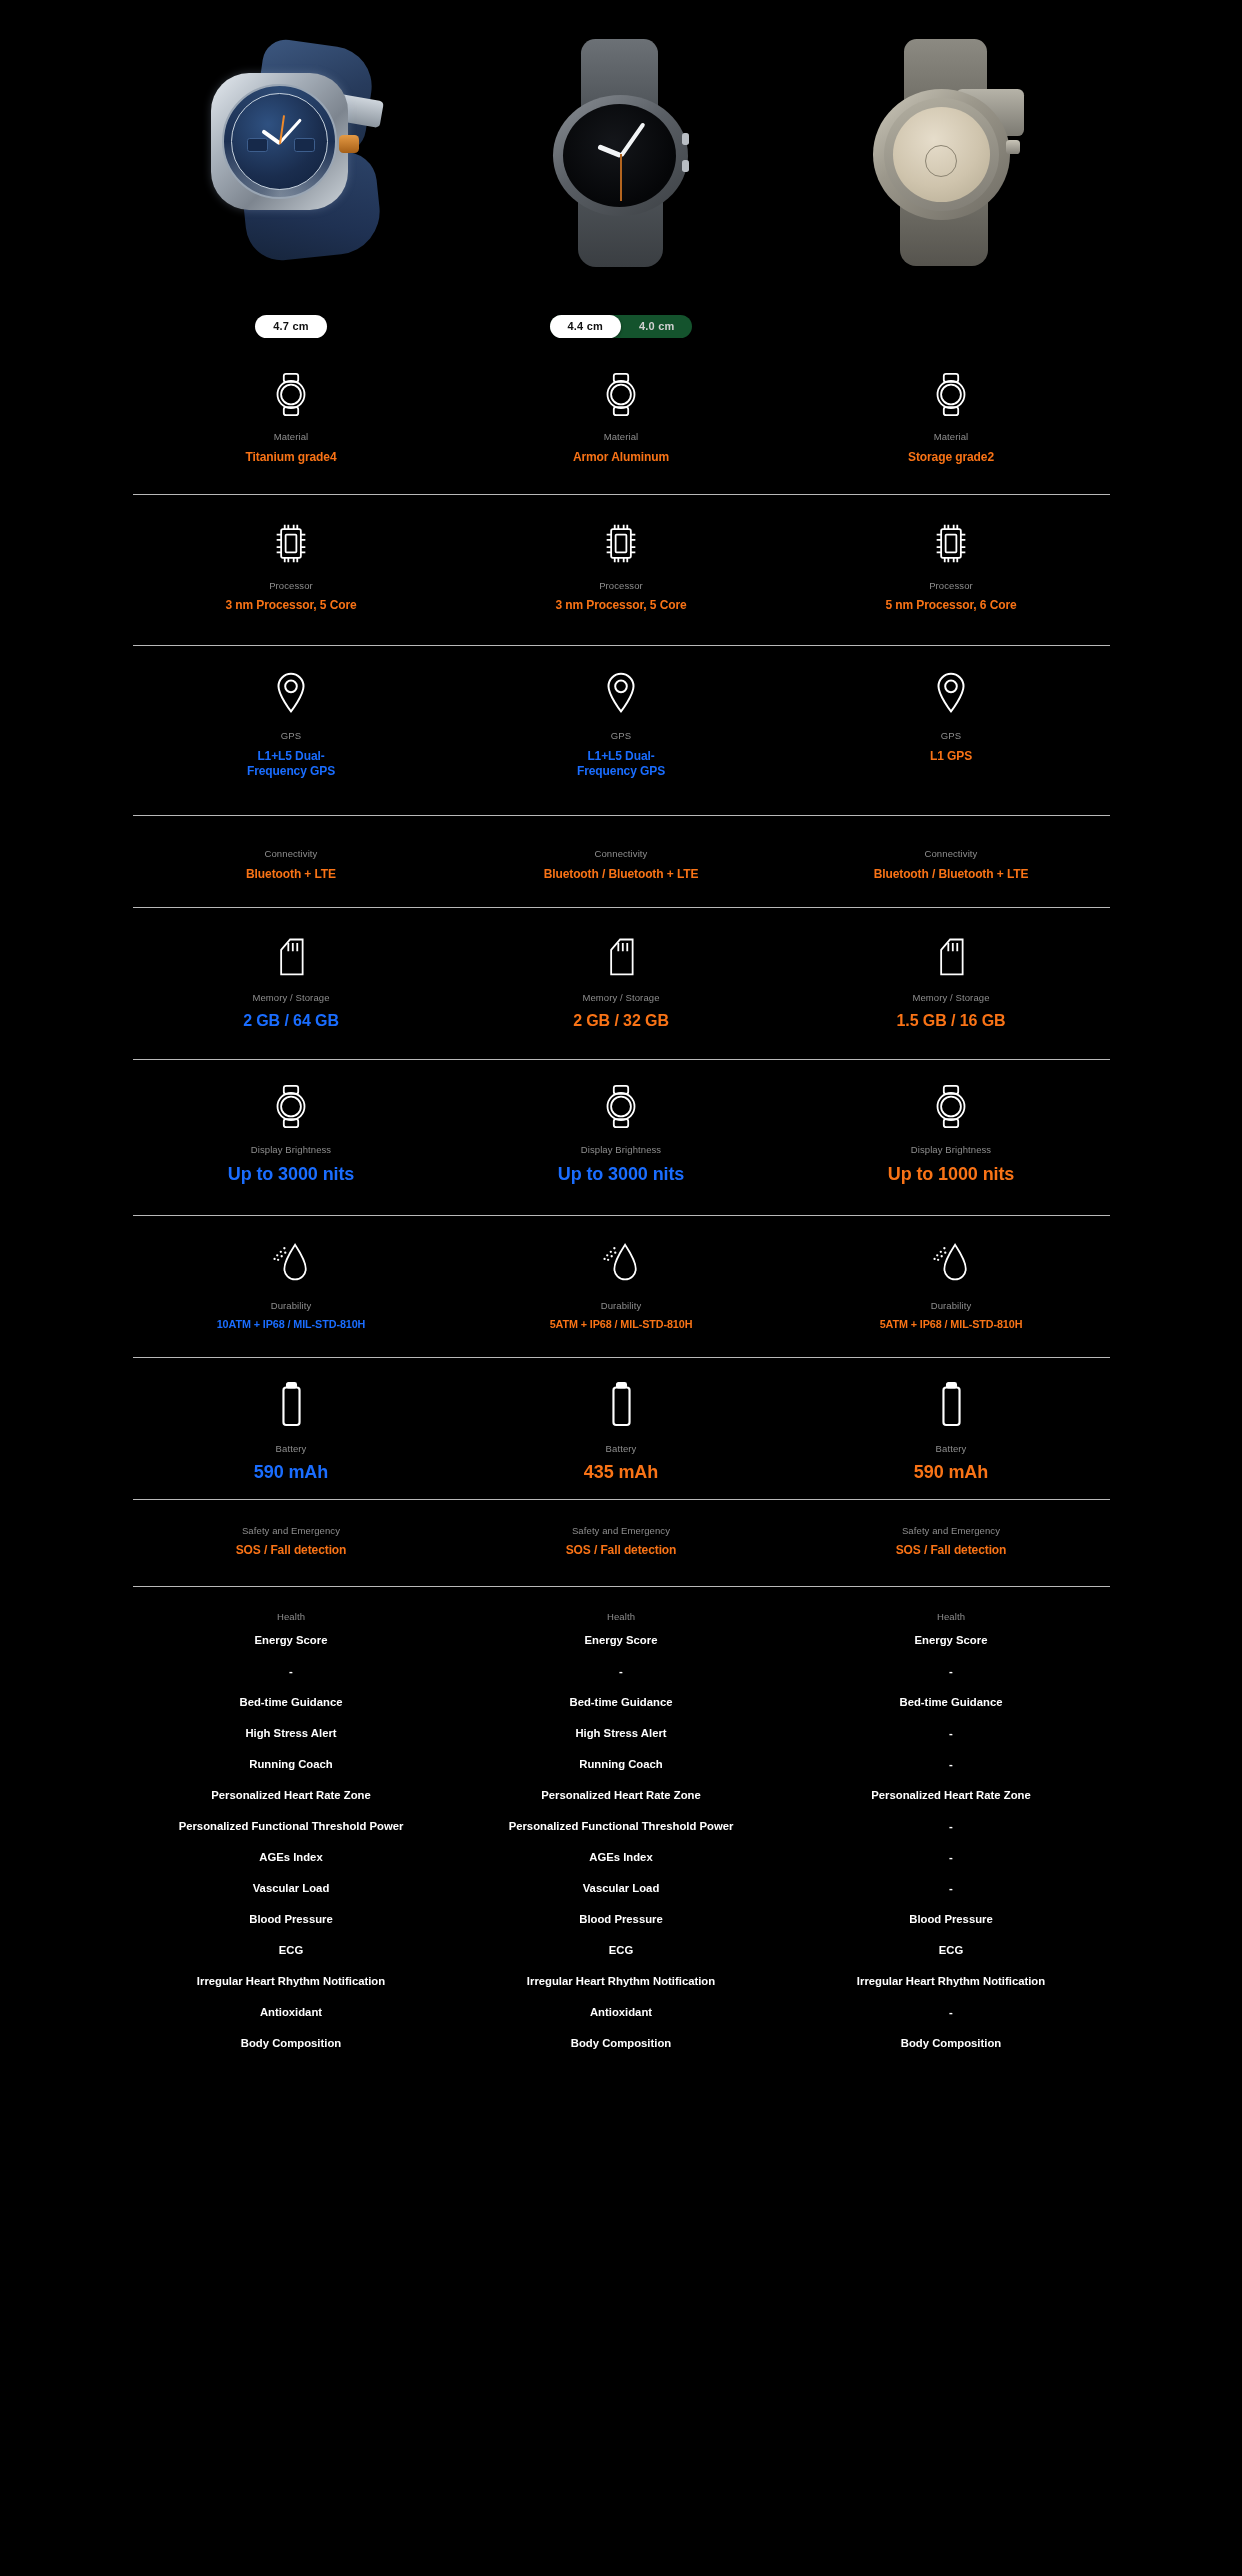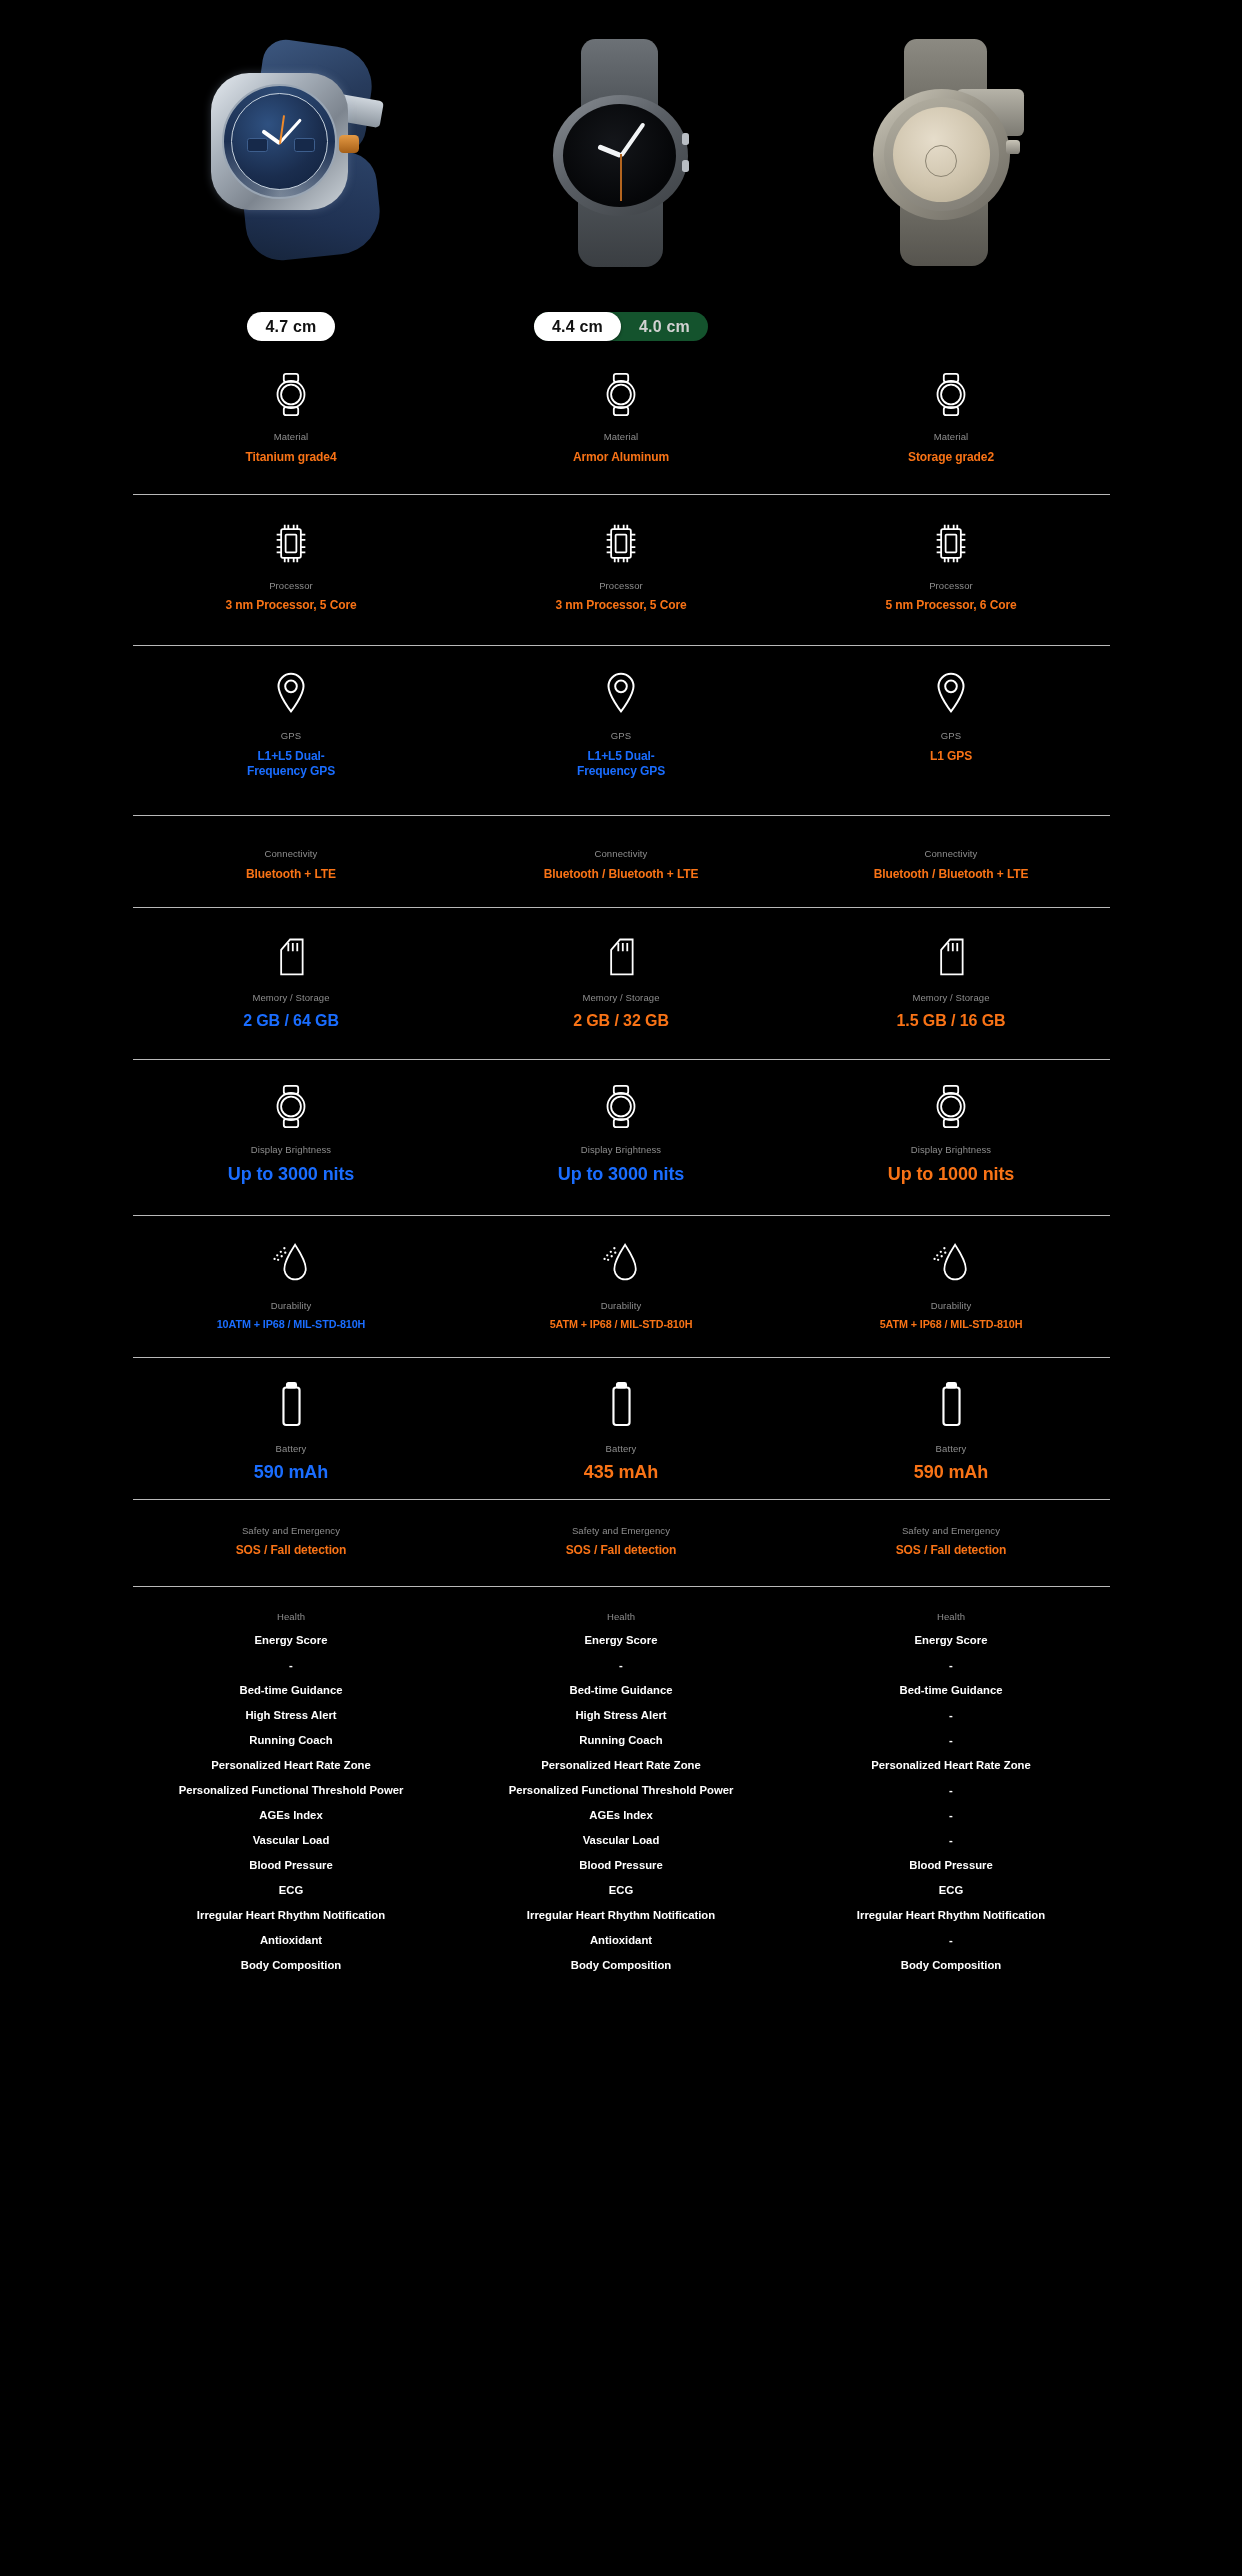--- a/index.html
+++ b/index.html
@@ -103,21 +103,21 @@
   .w3 .sub { position: absolute; left: 77px; top: 106px; width: 32px; height: 32px; border-radius: 50%;
     border: 0.9px solid #8c8472; }
   .w3 .crown { position: absolute; left: 158px; top: 101px; width: 14.4px; height: 14.4px;
     background: linear-gradient(180deg,#c9c5b8,#85827a); border-radius: 3.6px; }
 
   
   .chips { height: 41px; display: flex; align-items: center; justify-content: center; }
   .chip-group { display: inline-flex; background: #14532d; border-radius: 899px; padding: 0; }
   .chip-group.single { background: transparent; }
   .chip {
-    font-size: 16px; font-weight: 700; letter-spacing: 0.2px;
+    font-size: 11px; font-weight: 700; letter-spacing: 0.2px;
     padding: 5.4px 18px; border-radius: 899px; color: #d2d2d2; line-height: 1.2;
     min-width: 65px; text-align: center; cursor: pointer; user-select: none;
   }
   .chip.active { background: #fff; color: #111; box-shadow: 0 0.9px 2.7px rgba(0,0,0,.5); }
 
   
   .spec { padding: 20px 0 0; }
   .spec .icon { height: 50px; display: flex; align-items: flex-end; justify-content: center; margin-bottom: 14.4px; }
   .spec .icon svg { display: block; }
   .label {
@@ -128,21 +128,21 @@
     max-width: 216px;
   }
   .value.hl { color: #1a6dff; }
   .value.big { font-size: 16px; }
   .value.xl { font-size: 18px; }
 
   
   .divider { width: 977px; height: 0.9px; background: #d9d9d9; margin: 0 auto; opacity: .85; }
 
   
-  .health-list { display: flex; flex-direction: column; align-items: center; gap: 4px; }
+  .health-list { display: flex; flex-direction: column; align-items: center; gap: 10px; }
   .health-list .hrow {
     font-size: 11.3px; font-weight: 700; color: #fff; line-height: 1.0;
     height: 21px; display: flex; align-items: center; justify-content: center;
   }
   .health-list .hrow.dash { color: #fff; }
 </style>
 </head>
 <body>
 
 <div class="page">

